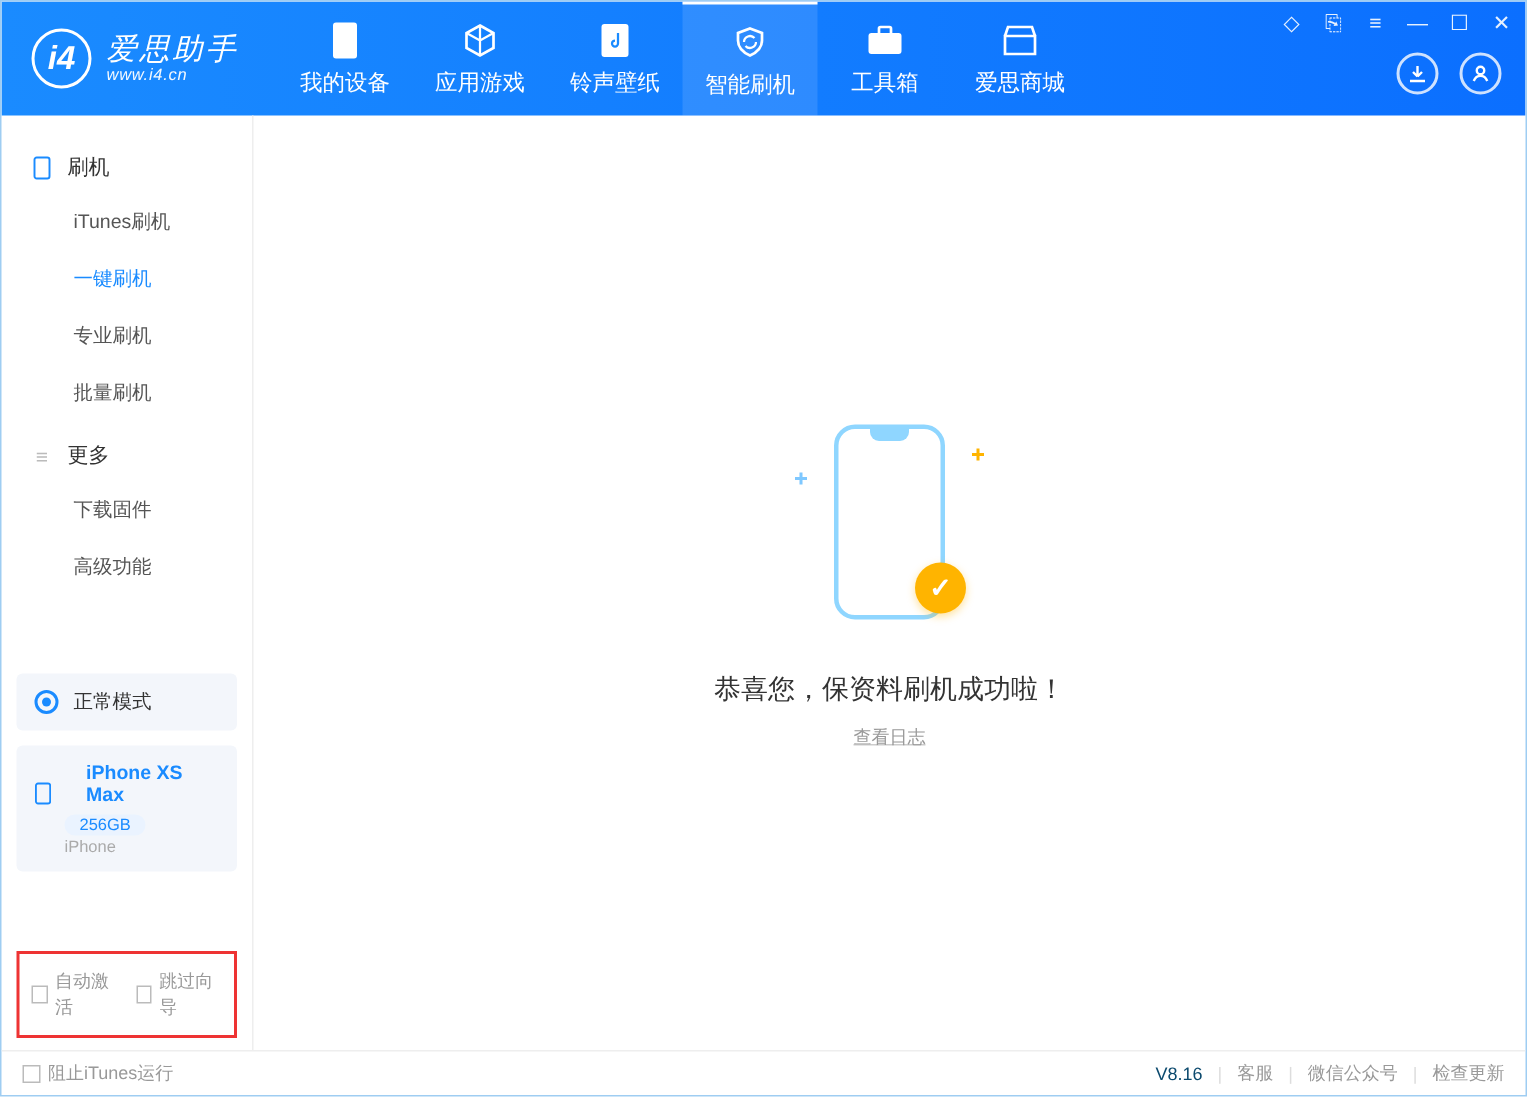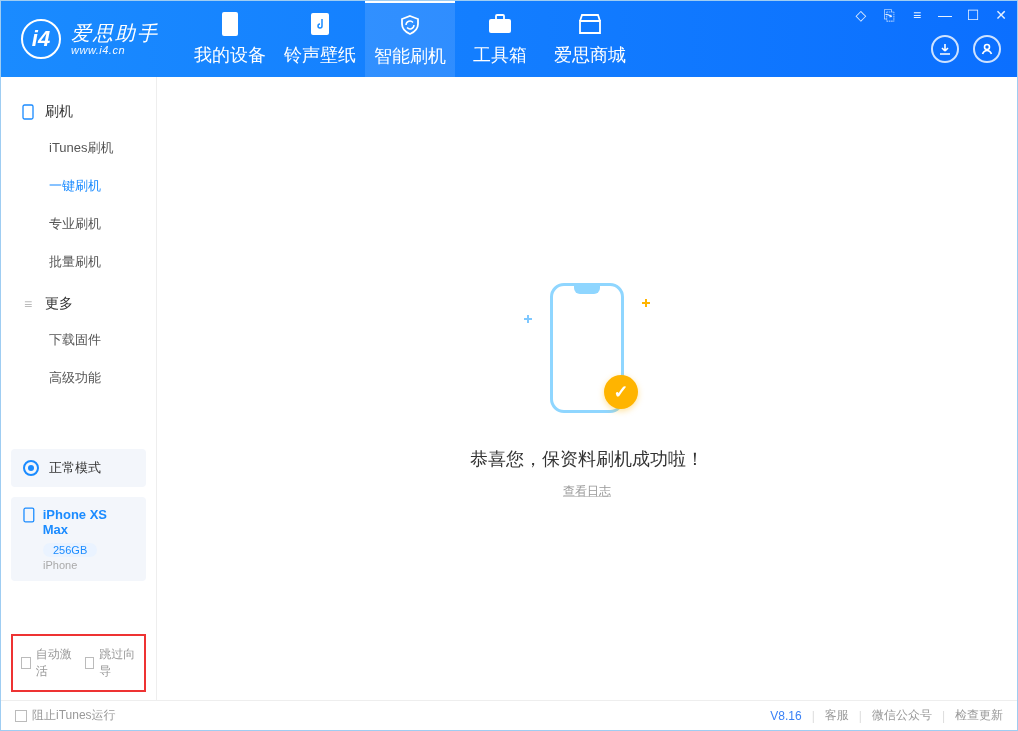--- a/index.html
+++ b/index.html
@@ -4,40 +4,40 @@
 <style>
 * { margin:0; padding:0; box-sizing:border-box; font-family:"Microsoft YaHei","PingFang SC",sans-serif; }
 body { background:#fff; width:1018px; height:731px; overflow:hidden; position:relative; border:1px solid #9fcdf2;}
 .header { height:76px; background:linear-gradient(to right,#1a8bff,#0b6fff); display:flex; align-items:center; color:#fff; position:relative;}
 .logo-area { display:flex; align-items:center; padding:0 16px 0 20px;font-style:italic; }
 .logo-icon { width:40px; height:40px; border:2.5px solid #fff; border-radius:50%; display:flex; align-items:center; justify-content:center; font-size:22px; font-weight:bold; margin-right:10px;}
 .logo-text { display:flex; flex-direction:column; line-height:1.1;}
 .logo-text .big { font-size:20px; font-weight:500; letter-spacing:2px;}
 .logo-text .small { font-size:11px; opacity:.95; letter-spacing:.5px;}
 .tabs { display:flex; height:100%; margin-left:10px;}
-.tab { width:90px; height:100%; display:flex; flex-direction:column; align-items:center; justify-content:center; cursor:pointer; font-size:18px; gap:6px; position:relative;}
+.tab { width:90px; height:100%; display:flex; flex-direction:column; align-items:center; justify-content:center; cursor:pointer; font-size:15px; gap:6px; position:relative;}
 .tab.active { background:rgba(255,255,255,.12); border-top:2px solid #fff;}
 .tab-icon { width:26px; height:26px; display:flex; align-items:center; justify-content:center;}
 .win-controls { position:absolute; right:8px; top:6px; display:flex; gap:12px; color:#fff; font-size:14px;}
 .win-controls span { cursor:pointer; opacity:.9; width:16px; display:inline-flex; justify-content:center;}
 .hdr-right { position:absolute; right:16px; bottom:14px; display:flex; gap:14px;}
 .circ-btn { width:28px; height:28px; border:2px solid rgba(255,255,255,.8); border-radius:50%; display:flex; align-items:center; justify-content:center; cursor:pointer;}
 .body { display:flex; height:calc(100% - 76px - 30px);}
-.sidebar { width:156px; border-right:1px solid #eee; padding-top:18px; position:relative;}
+.sidebar { width:168px; border-right:1px solid #eee; padding-top:18px; position:relative;}
 .side-sec { margin-bottom:6px;}
 .side-head { display:flex; align-items:center; gap:10px; padding:8px 20px; font-size:14px; color:#333; font-weight:500;}
 .side-head-icon { width:14px; height:14px; display:inline-flex; align-items:center; justify-content:center; color:#888;}
 .side-item { padding:10px 20px 10px 48px; font-size:13px; color:#555; cursor:pointer;}
 .side-item.active { color:#1a8bff;}
 .device-box { position:absolute; bottom:119px; left:10px; right:10px;}
 .mode-row { background:#f3f6fb; border-radius:4px; padding:10px 12px; font-size:13px; color:#3a6; color:#333; display:flex; align-items:center; gap:10px; margin-bottom:10px;}
 .mode-row .dot { width:16px; height:16px; border:2px solid #1a8bff; border-radius:50%; display:inline-flex; align-items:center; justify-content:center;}
 .mode-row .dot::after{content:""; width:6px; height:6px; background:#1a8bff; border-radius:50%;}
 .dev-row { background:#f3f6fb; border-radius:4px; padding:10px 12px; font-size:13px;}
-.dev-row .name { color:#1a8bff; font-weight:600; display:flex; align-items:flex-start; gap:8px;}
+.dev-row .name { color:#1a8bff; font-weight:600; display:flex; align-items:flex-end; gap:23px;}
 .dev-row .cap { display:inline-block; background:#eaf3ff; color:#1a8bff; border-radius:10px; padding:1px 10px; font-size:11px; margin:6px 0 2px 20px;}
 .dev-row .sub { color:#aaa; font-size:11px; margin-left:20px;}
 .opt-box { position:absolute; left:10px; right:10px; bottom:8px; border:2px solid #e33; padding:10px 8px; display:flex; gap:12px; font-size:12px; color:#999;justify-content:space-between;}
 .chk { display:inline-flex; align-items:center; gap:5px;}
 .chk-box { width:12px; height:12px; border:1px solid #bbb; display:inline-block;}
 .main { flex:1; position:relative; display:flex; flex-direction:column; align-items:center; justify-content:center;}
 .illus { width:130px; height:150px; position:relative; margin-bottom:20px;}
 .phone-shape { width:74px; height:130px; border:3px solid #8fd6ff; border-radius:14px; position:absolute; left:28px; top:6px; background:#fff;}
 .notch { width:26px; height:8px; background:#8fd6ff; border-radius:0 0 6px 6px; position:absolute; top:0; left:50%; transform:translateX(-50%);}
 .check-badge { width:34px; height:34px; background:#ffb400; border-radius:50%; position:absolute; right:14px; bottom:18px; display:flex; align-items:center; justify-content:center; color:#fff; font-size:18px; font-weight:bold; box-shadow:0 2px 6px rgba(255,180,0,.4);}
@@ -49,21 +49,21 @@
 .spark.s2{right:2px;top:22px;}
 .spark.s2::before,.spark.s2::after{background:#ffb400;}
 .spark.s3{right:28px; top:88px; transform:scale(.7);}
 .msg { font-size:18px; color:#333; margin-bottom:12px;}
 .ok-btn { border:1px solid #ddd; background:#fff; font-size:14px; color:#444; padding:8px 44px; cursor:pointer; margin-bottom:16px;}
 .log-link { font-size:12px; color:#999; cursor:pointer; text-decoration:underline; text-decoration-color:#ccc;font-family:Liberation Serif, serif;}
 .footer { height:30px; border-top:1px solid #eee; display:flex; align-items:center; font-size:12px; color:#999; padding:0 14px; justify-content:space-between;}
 .footer .left { display:flex; align-items:center; gap:6px;}
 .footer .right { display:flex; align-items:center; gap:10px;}
 .footer .sep { color:#ddd;}
-.footer .ver { color:#3b82f6;}
+.footer .ver { color:#0c4a6e;}
 .footer a { color:#999; cursor:pointer;}
 svg { display:block;}
 </style>
 </head>
 <body>
 
 <div class="header">
   <div class="logo-area">
     <div class="logo-icon">i4</div>
     <div class="logo-text">
@@ -72,20 +72,29 @@
     </div>
   </div>
   <div class="tabs">
     <div class="tab">
       <span class="tab-icon">
           <svg width="20" height="26" viewBox="0 0 20 26">
             <rect x="2" y="1" width="16" height="24" rx="2" fill="#fff"></rect>
           </svg>
         </span>
       <span>我的设备</span>
+    </div>
+    <div class="tab">
+      <span class="tab-icon">
+          <svg width="24" height="24" viewBox="0 0 24 24">
+            <path d="M12 2l9 5v10l-9 5-9-5V7z" fill="none" stroke="#fff" stroke-width="1.8"></path>
+            <path d="M12 2v20M3 7l9 5 9-5" stroke="#fff" stroke-width="1.5" fill="none"></path>
+          </svg>
+        </span>
+      <span>应用游戏</span>
     </div>
     <div class="tab">
       <span class="tab-icon">
           <svg width="22" height="26" viewBox="0 0 22 26">
             <rect x="2" y="2" width="18" height="22" rx="2" fill="#fff"></rect>
             <path d="M13 8v7a2 2 0 11-2-2" stroke="#1a8bff" stroke-width="1.5" fill="none"></path>
           </svg>
         </span>
       <span>铃声壁纸</span>
     </div>

